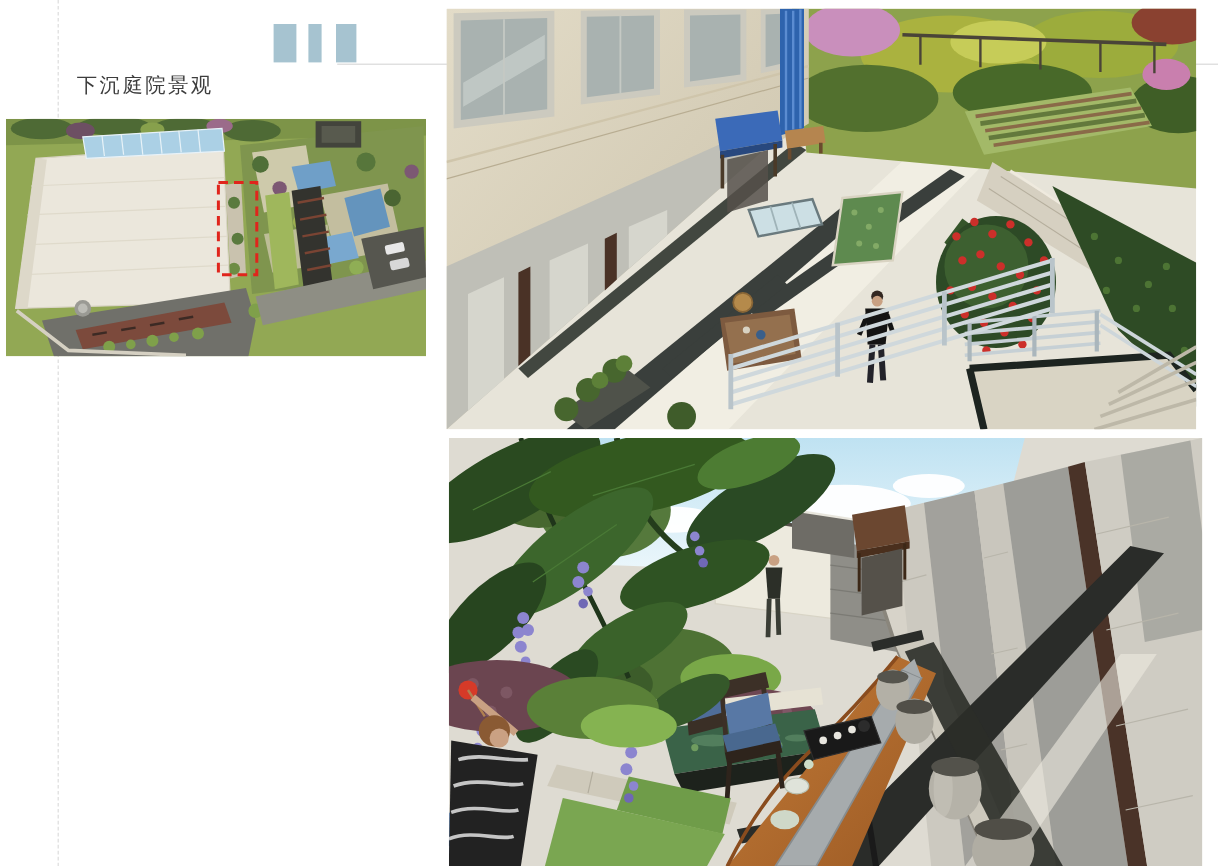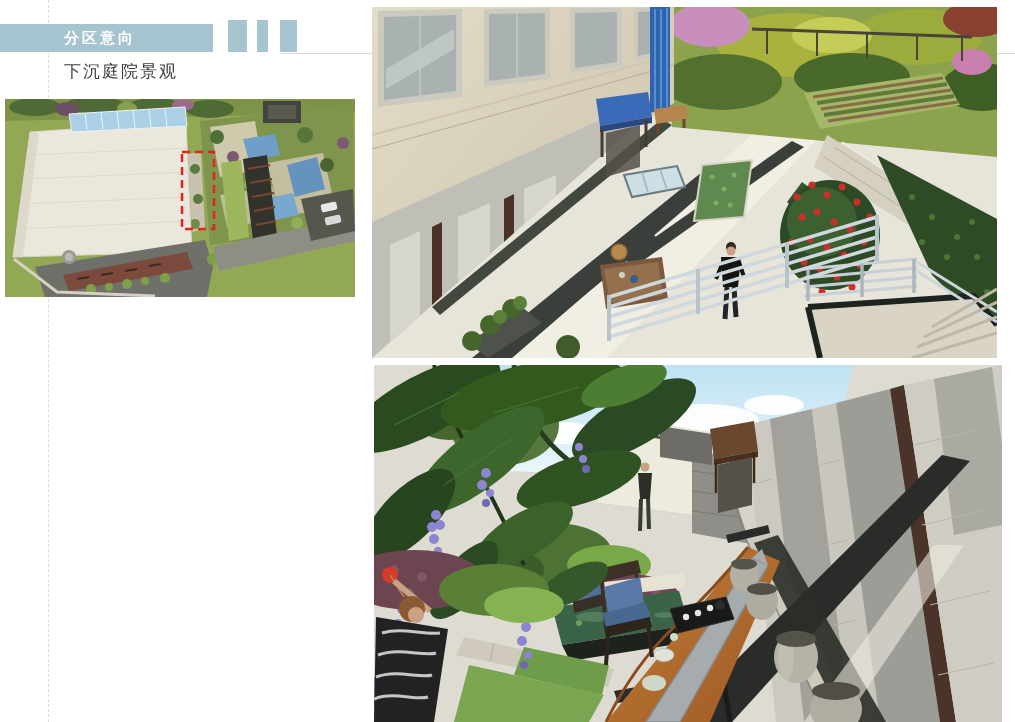--- a/index.html
+++ b/index.html
@@ -38,23 +38,20 @@
   .fig-bottom{left:374px;top:365px;width:628px;height:357px;}
 </style>
 </head>
 <body>
 
 <div class="slide">
 
   <div class="vguide"></div>
   <div class="hrule"></div>
 
-  <div class="header-bar">
-    <span class="label">分区意向</span>
-  </div>
   <div class="decor b1"></div>
   <div class="decor b2"></div>
   <div class="decor b3"></div>
 
   <div class="subtitle">下沉庭院景观</div>
 
   <div class="fig fig-plan">
     <svg viewBox="0 0 350 198" preserveAspectRatio="none">
       <rect width="350" height="198" fill="#92a854"></rect>
       <polygon points="0,0 350,0 350,14 0,22" fill="#7d9448"></polygon>

